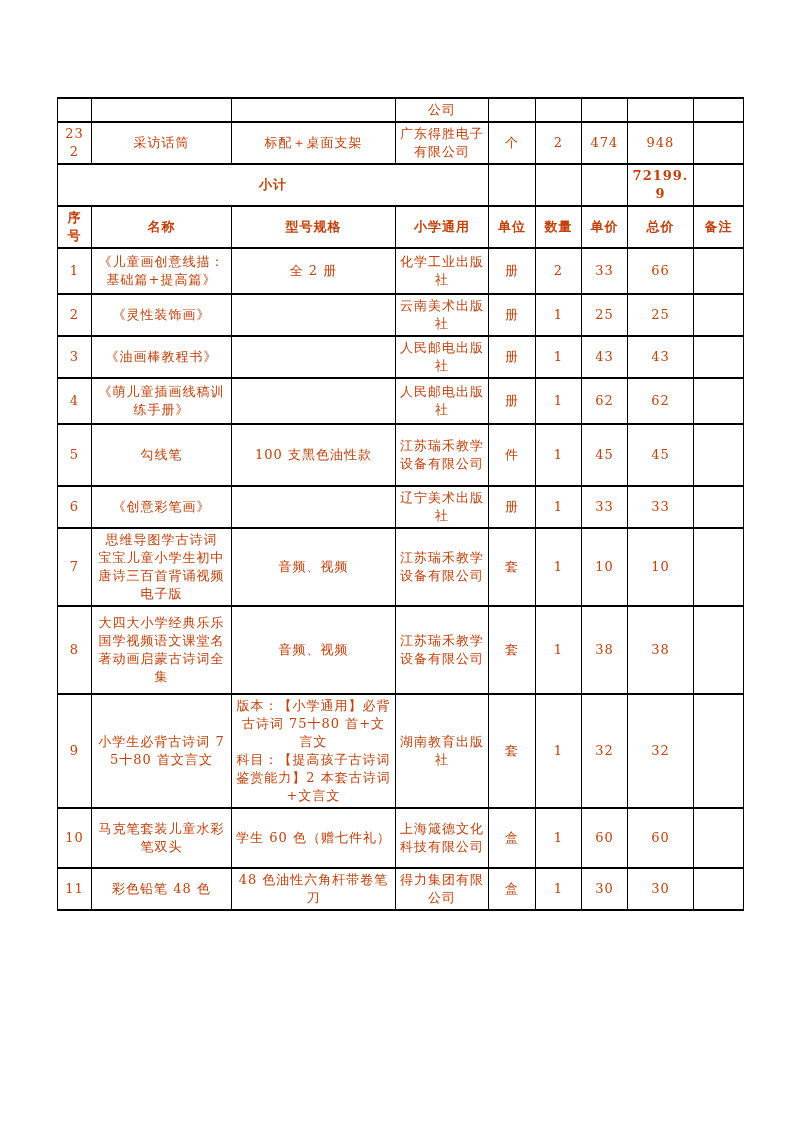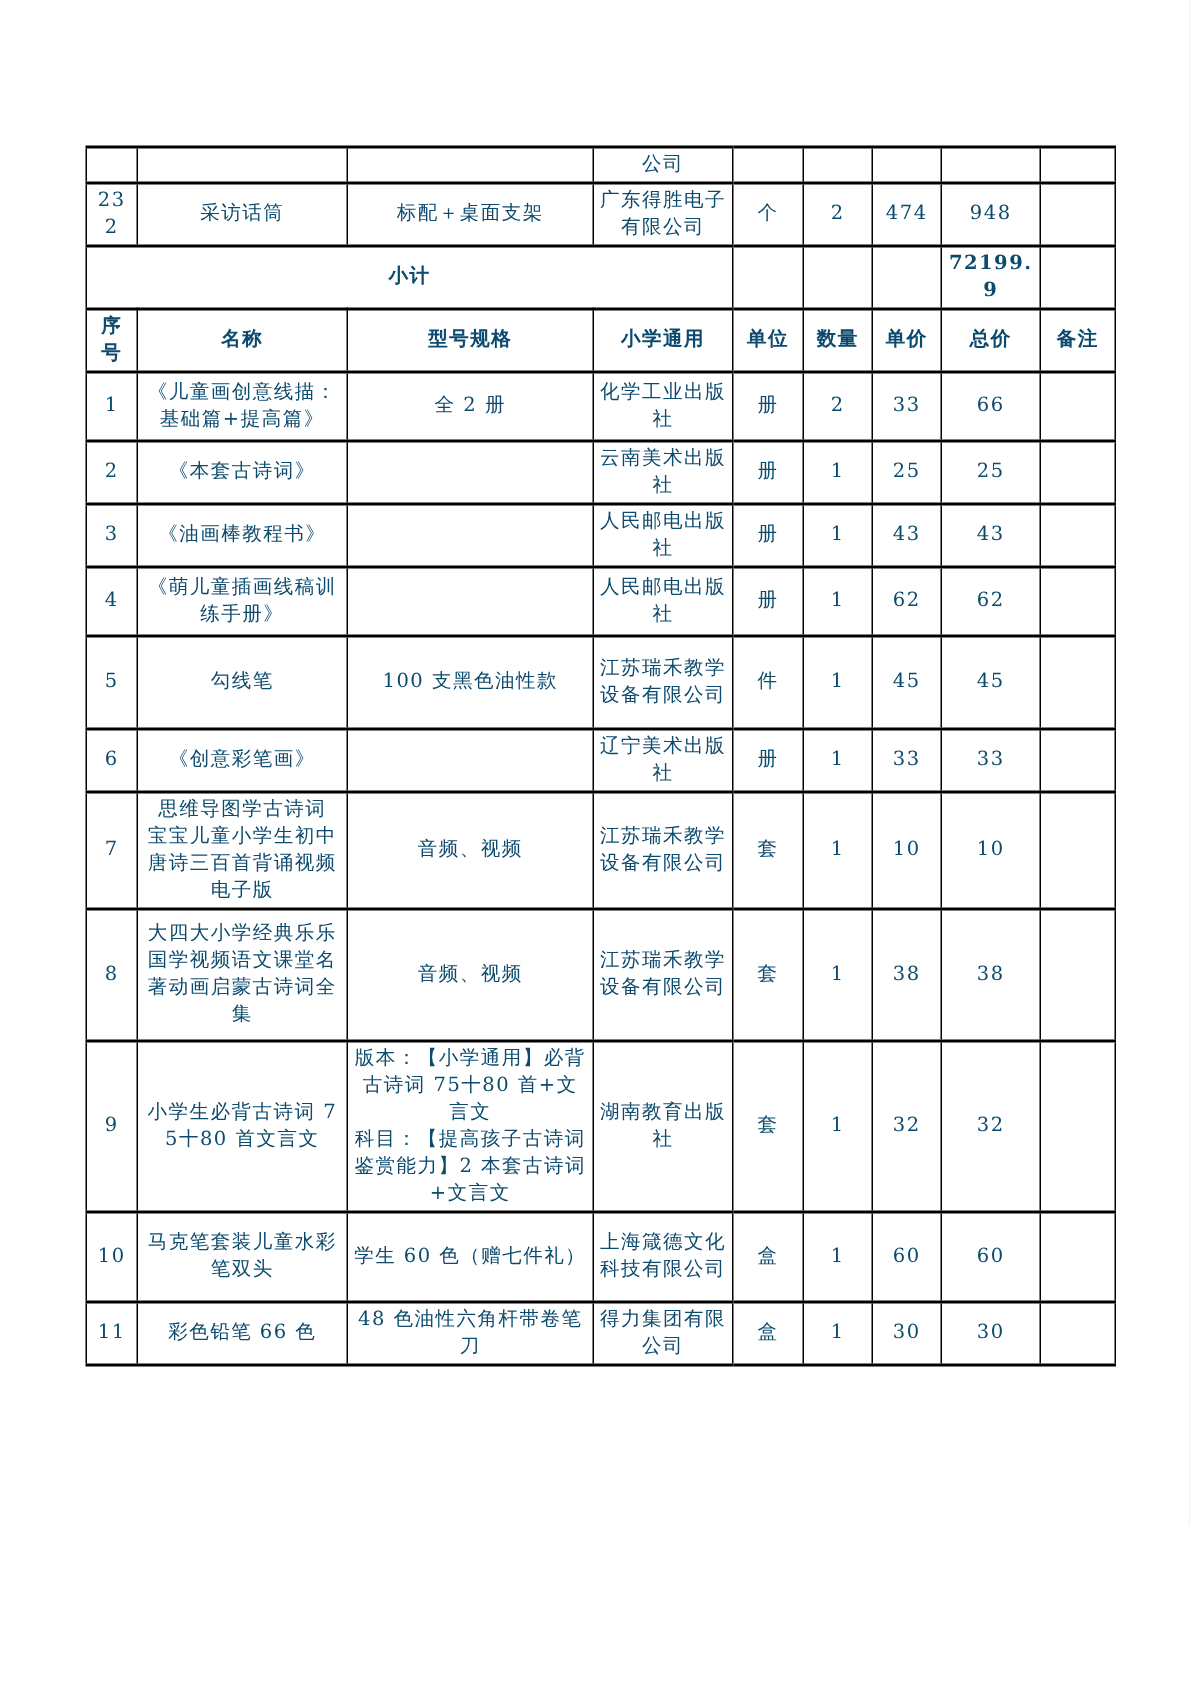--- a/index.html
+++ b/index.html
@@ -1,17 +1,17 @@
 <!DOCTYPE html>
 <html><head>
 <meta charset="utf-8">
 <style>
   html,body{margin:0;padding:0;background:#e8e8e8;}
   .page{position:relative;width:793px;height:1122px;background:#ffffff;margin:0 auto;
-        font-family:"DejaVu Serif","Liberation Serif",serif;color:#0c4a6e;}
+        font-family:"DejaVu Serif","Liberation Serif",serif;color:#c2410c;}
   table.grid{position:absolute;left:57px;top:97px;width:686px;border-collapse:collapse;
              table-layout:fixed;}
   table.grid td{border-left:1px solid #000;border-right:1px solid #000;
                 border-top:2px solid #000;border-bottom:2px solid #000;
                 text-align:center;vertical-align:middle;
                 font-size:13px;line-height:18px;letter-spacing:1px;
                 padding:2px 4px;white-space:pre-line;word-break:break-all;
                 overflow:hidden;}
   td.mfr{padding:2px 5px;}
   td.b{font-weight:bold;}
@@ -94,21 +94,21 @@
       <td class="mfr">化学工业出版社</td>
       <td>册</td>
       <td>2</td>
       <td>33</td>
       <td>66</td>
       <td></td>
     </tr>
 
     <tr class="h42">
       <td>2</td>
-      <td>《本套古诗词》</td>
+      <td>《灵性装饰画》</td>
       <td></td>
       <td class="mfr">云南美术出版社</td>
       <td>册</td>
       <td>1</td>
       <td>25</td>
       <td>25</td>
       <td></td>
     </tr>
 
     <tr class="h42">
@@ -204,21 +204,21 @@
       <td class="mfr">上海箴德文化科技有限公司</td>
       <td>盒</td>
       <td>1</td>
       <td>60</td>
       <td>60</td>
       <td></td>
     </tr>
 
     <tr class="h48">
       <td>11</td>
-      <td>彩色铅笔 66 色</td>
+      <td>彩色铅笔 48 色</td>
       <td>48 色油性六角杆带卷笔刀</td>
       <td class="mfr">得力集团有限公司</td>
       <td>盒</td>
       <td>1</td>
       <td>30</td>
       <td>30</td>
       <td></td>
     </tr>
 
   </tbody>

